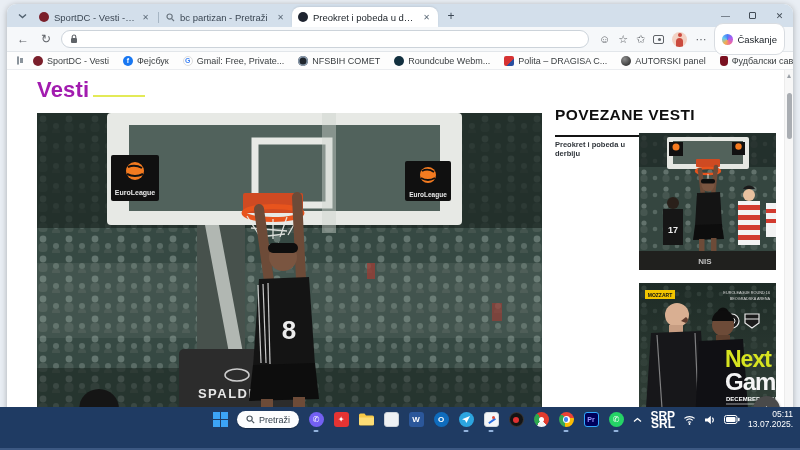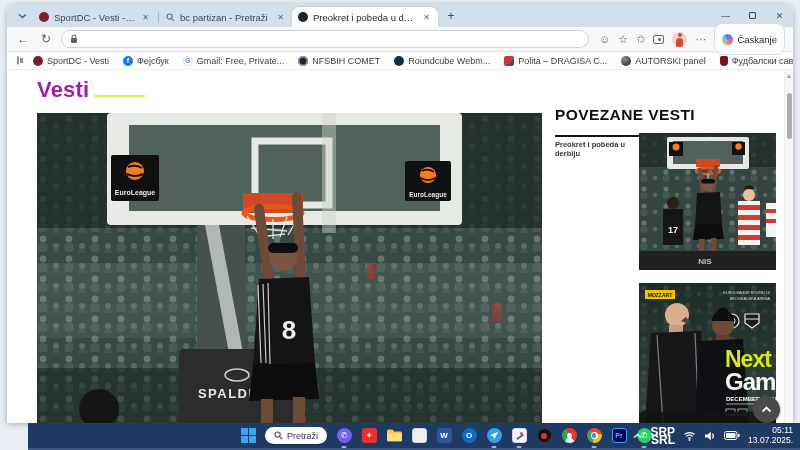--- a/index.html
+++ b/index.html
@@ -76,21 +76,21 @@
 
   
   .scrollbar { position:absolute; right:0; top:0; bottom:0; width:9px; background:#f7f7f7; border-left:1px solid #ececec; }
   .sb-up { position:absolute; top:4px; left:2px; width:0; height:0; border-left:2.5px solid transparent; border-right:2.5px solid transparent; border-bottom:4px solid #9aa0a6; }
   .sb-thumb { position:absolute; top:23px; left:2px; width:5px; height:46px; background:#a9adb2; border-radius:3px; }
 
   .scrolltop { position:absolute; left:746px; top:326px; width:27px; height:27px; border-radius:50%;
      background:#4a4a4a; display:flex; align-items:center; justify-content:center; box-shadow:0 1px 3px rgba(0,0,0,.4); }
 
   
-  .taskbar { position:absolute; left:0; right:0; bottom:0; height:27px; background:#1f3b63;margin-left:28px; }
+  .taskbar { position:absolute; left:0; right:0; bottom:0; height:43px; background:#1f3b63; }
   .taskbar::after { content:""; position:absolute; left:0; right:0; bottom:0; height:2px; background:#54719d; opacity:.55; }
   .tk-center { position:absolute; left:212px; top:0; height:25px; display:flex; align-items:center; gap:9px; }
   .tk-ico { width:16px; height:16px; position:relative; display:flex; align-items:center; justify-content:center; }
   .run-dot { position:absolute; bottom:-4px; left:50%; transform:translateX(-50%); width:5px; height:2px; border-radius:2px; background:#93b3dd; }
   .tk-search { height:17px; background:#fcfdfe; border-radius:9px; display:flex; align-items:center; gap:4px; padding:0 9px; font-size:9px; color:#34404c; box-shadow:0 1px 1px rgba(0,0,0,.3); }
   .ic-sq { width:15px; height:15px; border-radius:3px; display:flex; align-items:center; justify-content:center; }
   .ic-circ { width:15px; height:15px; border-radius:50%; display:flex; align-items:center; justify-content:center; }
   .ic-viber { background:#7360f2; color:#fff; font-size:8px; }
   .ic-red { background:#e53333; color:#fff; font-size:8px; }
   .ic-word { background:#2b579a; color:#fff; font-size:8px; font-weight:bold; }

